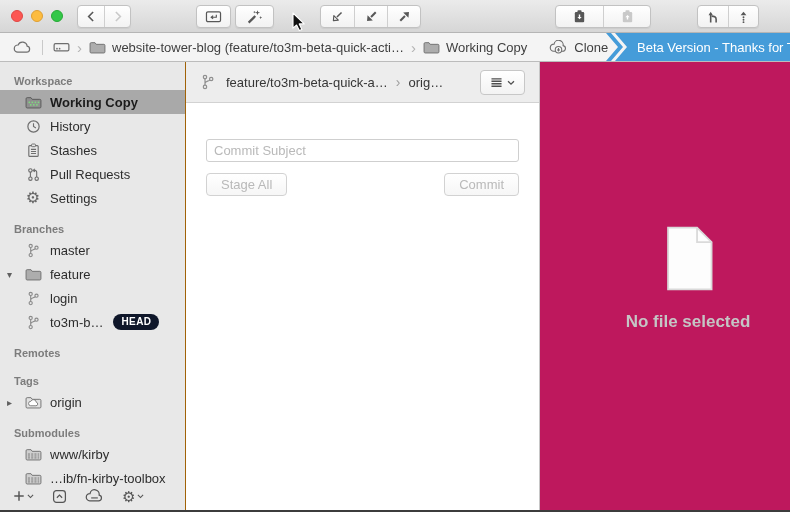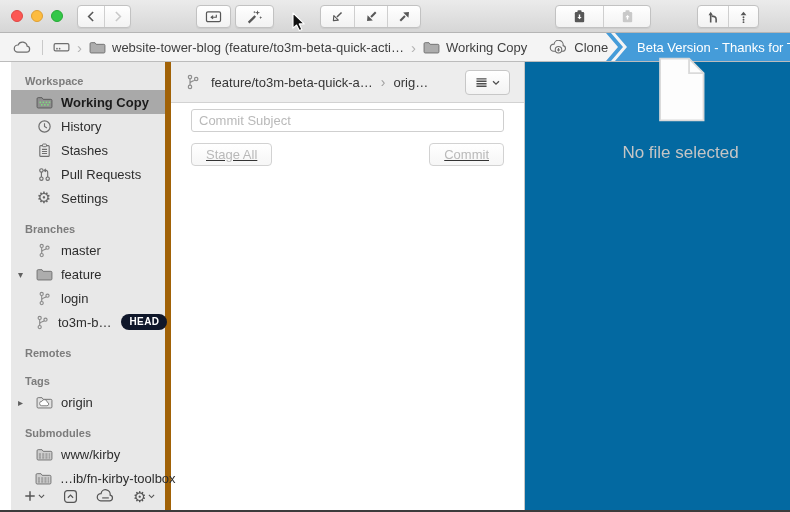--- a/index.html
+++ b/index.html
@@ -65,22 +65,22 @@
     clip-path: polygon(0 0, 12px 50%, 0 100%, 100% 100%, 100% 0);
     display: flex; align-items: center; padding-left: 22px;
     font-size: 13px; overflow: hidden;
   }
 
   
   .content { position: absolute; top: 62px; left: 0; right: 0; bottom: 0; display: flex; }
 
   
   .sidebar {
-    width: 160px; background: #e8e8e8; border-right: 6px solid #a16207;
-    position: relative; font-size: 13px; color: #2d2d2d; flex: none; margin-left: 11px;
+    width: 186px; background: #e8e8e8; border-right: 1px solid #a16207;
+    position: relative; font-size: 13px; color: #2d2d2d; flex: none;
   }
   .sec-title { margin-top: 10px; padding: 3px 0 3px 14px; font-size: 11px; font-weight: bold; color: #7c7c7c; }
   .side-row { height: 24px; display: flex; align-items: center; padding-left: 24px; position: relative; }
   .side-row.sel { background: #a9a9a9; }
   .side-row.sel .lbl { font-weight: bold; color: #1b1b1b; }
   .side-row.lvl2 { }
   .side-row .ic { width: 18px; display: flex; justify-content: center; color: #6e6e6e; }
   .side-row .lbl { margin-left: 8px; white-space: nowrap; }
   .disc { position: absolute; left: 7px; font-size: 10px; color: #606060; }
   .badge {
@@ -99,21 +99,21 @@
     display: flex; align-items: center; padding: 0 14px;
     font-size: 13px; color: #363636; position: relative; flex: none;
   }
   .bh-ic { color: #8f8f8f; margin-right: 10px; }
   .bh-chev { color: #9f9f9f; margin: 0 8px; font-size: 14px; }
   .view-btn {
     position: absolute; right: 14px; top: 8px; width: 45px; height: 25px;
     background: linear-gradient(#fff, #f3f3f3); border: 1px solid #c7c7c7; border-radius: 4px;
     display: flex; align-items: center; justify-content: center; gap: 4px; color: #4f4f4f;
   }
-  .commit-area { padding: 6px 20px 0; flex: none; text-decoration: underline; }
+  .commit-area { padding: 36px 20px 0; flex: none; }
   .subject-input {
     width: 100%; height: 23px; border: 1px solid #cfcfcf; border-radius: 3px;
     font-size: 13px; padding: 0 7px; color: #333; outline: none;
     font-family: "Liberation Sans", sans-serif; background: #fff;
   }
   .subject-input::placeholder { color: #b9b9b9; }
   .commit-btns { display: flex; justify-content: space-between; margin-top: 11px; }
   .btn {
     height: 23px; background: linear-gradient(#fff, #f6f6f6);
     border: 1px solid #d2d2d2; border-radius: 4px;
@@ -129,21 +129,21 @@
   }
   .ft-status { width: 62px; padding-left: 11px; }
   .ft-div { width: 1px; align-self: stretch; background: #d2d2d2; }
   .ft-filename { padding-left: 11px; font-weight: bold; color: #2f2f2f; }
   .ft-sort { position: absolute; right: 8px; top: 7px; color: #555; }
   .ft-row { height: 27px; border-bottom: 1px solid #e3e3e3; display: flex; align-items: center; font-size: 13px; color: #6f6f6f; }
   .ft-row .doc { margin-left: 79px; color: #c9c9c9; }
   .ft-row .fname { margin-left: 27px; }
 
   
-  .preview { flex: 1; background: #0369a1; display: flex; align-items: flex-start; justify-content: center; }
+  .preview { flex: 1; background: #be185d; display: flex; align-items: center; justify-content: center; font-weight: bold; }
   .preview-inner { transform: translate(23px, -11px); display: flex; flex-direction: column; align-items: center; }
   .bigdoc { color: #dadada; }
   .nofile-text { margin-top: 15px; font-size: 17px; color: #c5c5c5; }
 
   .window-bottom-edge { position: absolute; left: 0; right: 0; bottom: 0; height: 2px; background: #3c3c3c; }
 </style>
 </head>
 <body>
 
 <svg width="0" height="0" style="position:absolute">

